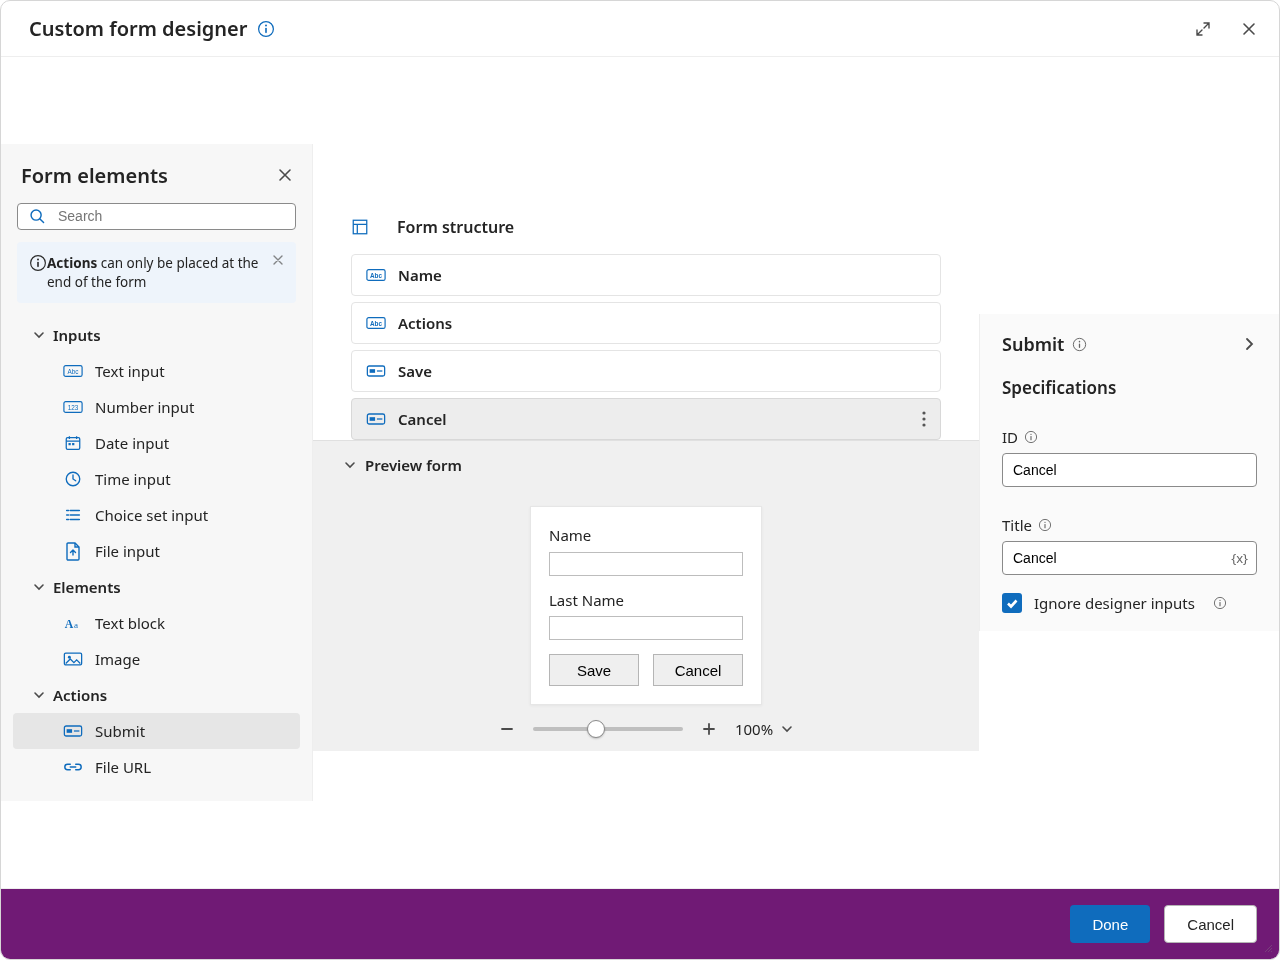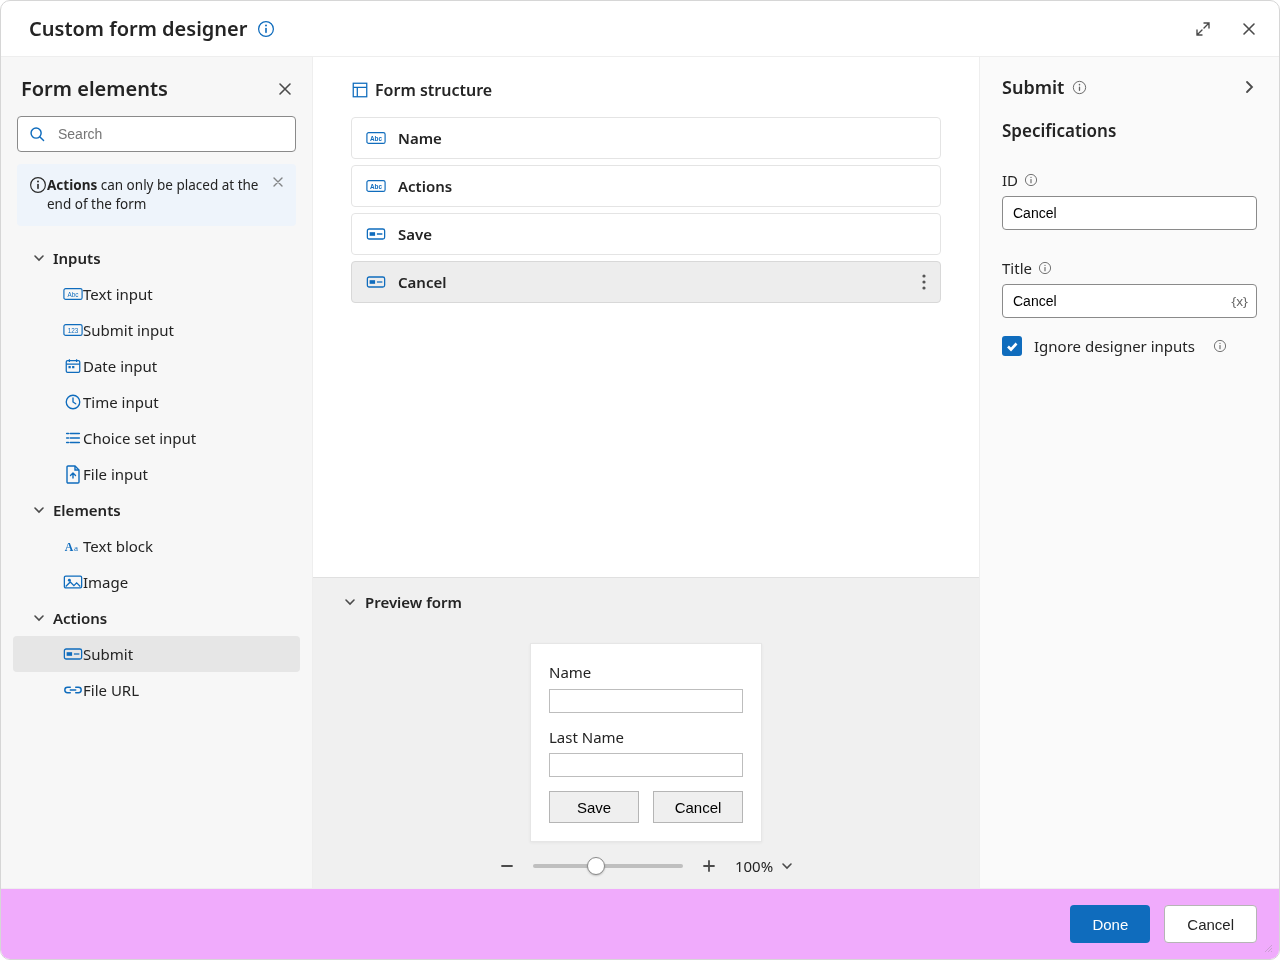--- a/index.html
+++ b/index.html
@@ -6,55 +6,55 @@
   html, body { margin:0; padding:0; font-family: "Segoe UI", system-ui, sans-serif; color:#242424; background:#fff;}
   .window {
     width:1280px; height:960px; border:1px solid #d6d6d6; border-radius:10px;
     display:flex; flex-direction:column; overflow:hidden; background:#fff; position:relative;
   }
   .titlebar { display:flex; align-items:center; padding:14px 22px 14px 28px; border-bottom:1px solid #eee; }
   .titlebar .title { font-size:20px; font-weight:600; }
   .titlebar .info-icon-wrap { margin-left:10px; }
   .titlebar .right { margin-left:auto; display:flex; gap:30px; align-items:center;}
   .icon-btn { cursor:pointer; display:inline-flex; align-items:center; justify-content:center; }
-  .body { flex:1; display:flex; min-height:0; }
+  .body { flex:1; display:flex; min-height:0;align-items:center; }
   .left-panel {
     width:312px; background:#f7f7f7; border-right:1px solid #eee; display:flex; flex-direction:column;
     padding:16px 12px 16px 12px;
   }
   .panel-head { display:flex; align-items:center; padding:2px 8px 14px 8px;}
   .panel-head .t { font-size:20px; font-weight:600;}
   .panel-head .x { margin-left:auto;}
   .search-wrap { padding:0 4px 12px 4px; }
   .search-input-wrap {
     display:flex; align-items:center; border:1px solid #8a8a8a; border-radius:4px; background:#fff;
-    height:36px; padding:0 10px; gap:10px;
+    height:27px; padding:0 10px; gap:10px;
   }
   .search-input-wrap input {
     border:none; outline:none; font-size:14px; flex:1; background:transparent; color:#242424;
   }
   .info-banner {
     display:flex; background:#eef4fb; border-radius:4px; padding:12px 12px 12px 12px;
     font-size:13.5px; line-height:1.4; margin:0 4px 14px 4px; align-items:flex-start;
   }
   .info-banner .txt { flex:1; }
   .info-banner .close { cursor:pointer; opacity:.7;}
   .tree { font-size:15px; }
   .tree-group-header {
     display:flex; align-items:center; gap:8px; padding:8px 6px 8px 20px; font-weight:600; cursor:pointer;
   }
   .tree-item {
-    display:flex; align-items:center; padding:8px 6px 8px 50px; cursor:pointer; border-radius:4px;
+    display:flex; align-items:center; gap:12px; padding:8px 6px 8px 50px; cursor:pointer; border-radius:4px;
   }
   .tree-item.selected { background:#e6e6e6;}
   .tree-icon { color:#0f6cbd; display:inline-flex; width:20px; justify-content:center;}
   .tree-item .lbl { font-size:15px; }
   .center-panel { flex:1; display:flex; flex-direction:column; min-width:0;}
   .structure-area { flex:1; padding:22px 38px 0 38px; overflow:auto;}
-  .structure-title { display:flex; align-items:center; gap:6px; font-size:16px; font-weight:600; margin-bottom:16px;}
+  .structure-title { display:flex; align-items:center; gap:28px; font-size:16px; font-weight:600; margin-bottom:16px;}
   .structure-list { display:flex; flex-direction:column; gap:6px;}
   .s-row {
     display:flex; align-items:center; gap:12px; border:1px solid #e4e4e4; background:#fff;
     padding:10px 14px; border-radius:4px; font-size:15px; font-weight:600;
   }
   .s-row .ri { color:#0f6cbd; display:inline-flex;}
   .s-row.selected { background:#ededed; border-color:#d8d8d8;}
   .s-row .dots { margin-left:auto; color:#555; cursor:pointer;}
   .preview-area { background:#f0f0f0; border-top:1px solid #e0e0e0; padding:14px 30px 12px 30px;}
   .preview-title { display:flex; align-items:center; gap:8px; font-size:15px; font-weight:600; margin-bottom:31px;}
@@ -93,21 +93,21 @@
   .rp-input .suffix{ color:#666; font-size:13px;}
   .field{ margin-bottom:18px;}
   .chk-row{ display:flex; align-items:center; gap:12px; font-size:15px;}
   .chk-row .cbox{
     width:20px; height:20px; background:#0f6cbd; border-radius:3px; display:inline-flex;
     align-items:center; justify-content:center;
   }
   .chk-row .cbox svg path{ stroke:#fff; stroke-width:2.6; fill:none;}
   .footer{
     border-top:1px solid #eee; padding:16px 22px; display:flex; justify-content:flex-end; gap:14px;
-    background:#f0abfc;
+    background:#701a75;
   }
   .btn{
     height:38px; border-radius:4px; padding:0 22px; font-size:15px; cursor:pointer;
   }
   .btn-primary{ background:#0f6cbd; color:#fff; border:none;}
   .btn-secondary{ background:#fff; border:1px solid #b5b5b5; color:#242424;}
   .info-circle{ display:inline-flex;}
   svg { display:block; }
   .resize-grip{ position:absolute; right:6px; bottom:6px; opacity:.35;}
 </style>
@@ -195,21 +195,21 @@
             </span>
             <span class="lbl">Text input</span>
           </div>
           <div class="tree-item">
             <span class="tree-icon">
               <svg width="20" height="16" viewBox="0 0 22 16">
                 <rect x="1" y="2" width="20" height="12" rx="2" fill="none" stroke="#0f6cbd" stroke-width="1.3"></rect>
                 <text x="11" y="11" font-size="7" text-anchor="middle" fill="#0f6cbd" font-family="sans-serif">123</text>
               </svg>
             </span>
-            <span class="lbl">Submit input</span>
+            <span class="lbl">Number input</span>
           </div>
           <div class="tree-item">
             <span class="tree-icon">
               <svg width="18" height="18" viewBox="0 0 20 20">
                 <rect x="2.5" y="4" width="15" height="13" rx="1.5" fill="none" stroke="#0f6cbd" stroke-width="1.4"></rect>
                 <path d="M2.5 8h15M6 2.5v3M14 2.5v3" stroke="#0f6cbd" stroke-width="1.4"></path>
                 <rect x="5" y="10" width="2.5" height="2.5" fill="#0f6cbd"></rect>
                 <rect x="9" y="10" width="2.5" height="2.5" fill="#0f6cbd"></rect>
               </svg>
             </span>

